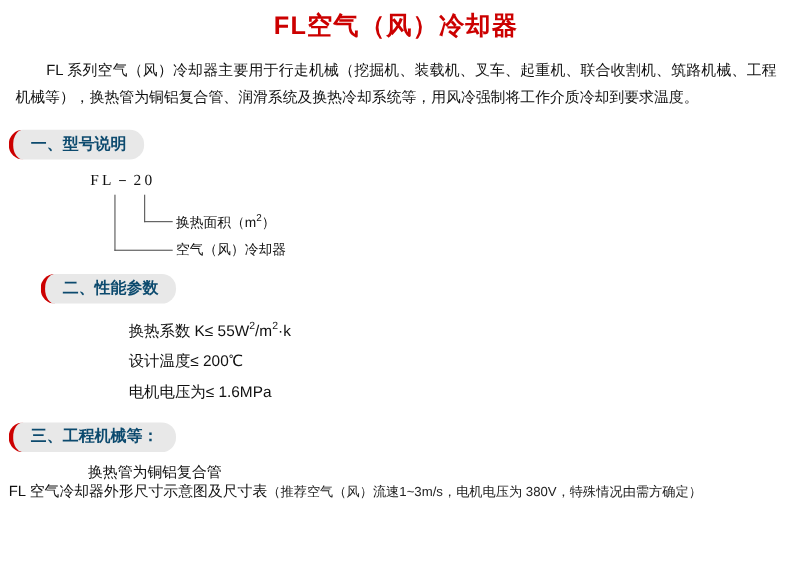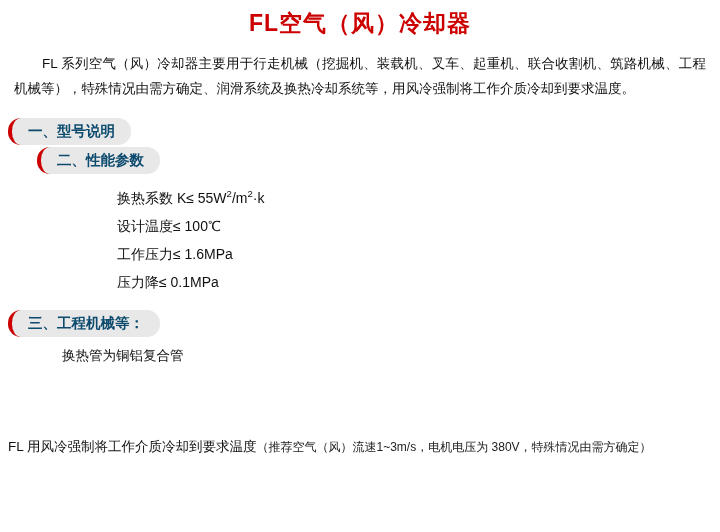--- a/index.html
+++ b/index.html
@@ -93,21 +93,21 @@
     padding-left: 88px;
     font-size: 14px;
     line-height: 2.0;
     color: #111;
   }
   .params div { white-space: nowrap; }
   .params sup { font-size: 9.5px; vertical-align: super; }
 
   
   .material-text {
-    padding-left: 62px;
+    padding-left: 80px;
     margin-top: 10px;
     font-size: 13.5px;
     color: #111;
   }
 
   
   .bottom-line {
     position: absolute;
     left: 8px;
     right: 8px;
@@ -121,40 +121,48 @@
     color: #222;
   }
 </style>
 </head>
 <body>
 
 <div class="page">
 
   <div class="title">FL空气（风）冷却器</div>
 
-  <p class="intro"><span class="indent"></span><span>FL 系列空气（风）冷却器主要用于行走机械（挖掘机、装载机、叉车、起重机、联合收割机、筑路机械、工程机械等），特殊情况由需方确定、润滑系统及换热冷却系统等，用风冷强制将工作介质冷却到要求温度。</span></p>
+  <p class="intro"><span class="indent"></span><span>FL 系列空气（风）冷却器主要用于行走机械（挖掘机、装载机、叉车、起重机、联合收割机、筑路机械、工程机械等），换热管为铜铝复合管、润滑系统及换热冷却系统等，用风冷强制将工作介质冷却到要求温度。</span></p>
 
   <div class="section-wrap">
     <div class="section-head">一、型号说明</div>
 
+    <div class="model-block">
+      <div class="model-code">FL－20</div>
+
+      <div class="leader" style="left:131px; top:26px; width:25px; height:24px;"></div>
+      <div class="leader" style="left:104px; top:26px; width:52px; height:50px;"></div>
+
+      <div class="lbl" style="left:160px; top:42px;">换热面积（m<sup>2</sup>）</div>
+      <div class="lbl" style="left:160px; top:68px;">空气（风）冷却器</div>
+    </div>
   </div>
 
   <div class="section-wrap" style="margin-top:2px;padding-left:29px;">
     <div class="section-head">二、性能参数</div>
 
     <div class="params">
       <div>换热系数 K≤ 55W<sup>2</sup>/m<sup>2</sup>·k</div>
-      <div>设计温度≤ 100℃</div>
-      <div>工作压力≤ 1.6MPa</div>
-      <div>压力降≤ 0.1MPa</div>
+      <div>设计温度≤ 200℃</div>
+      <div>电机电压为≤ 1.6MPa</div>
     </div>
   </div>
 
   <div class="section-wrap" style="margin-top:14px;">
     <div class="section-head">三、工程机械等：</div>
     <div class="material-text">换热管为铜铝复合管</div>
   </div>
 
   <div class="bottom-line">
-    <span>FL 用风冷强制将工作介质冷却到要求温度</span><span class="small">（推荐空气（风）流速1~3m/s，电机电压为 380V，特殊情况由需方确定）</span>
+    <span>FL 空气冷却器外形尺寸示意图及尺寸表</span><span class="small">（推荐空气（风）流速1~3m/s，电机电压为 380V，特殊情况由需方确定）</span>
   </div>
 
 </div>
 
 </body></html>

